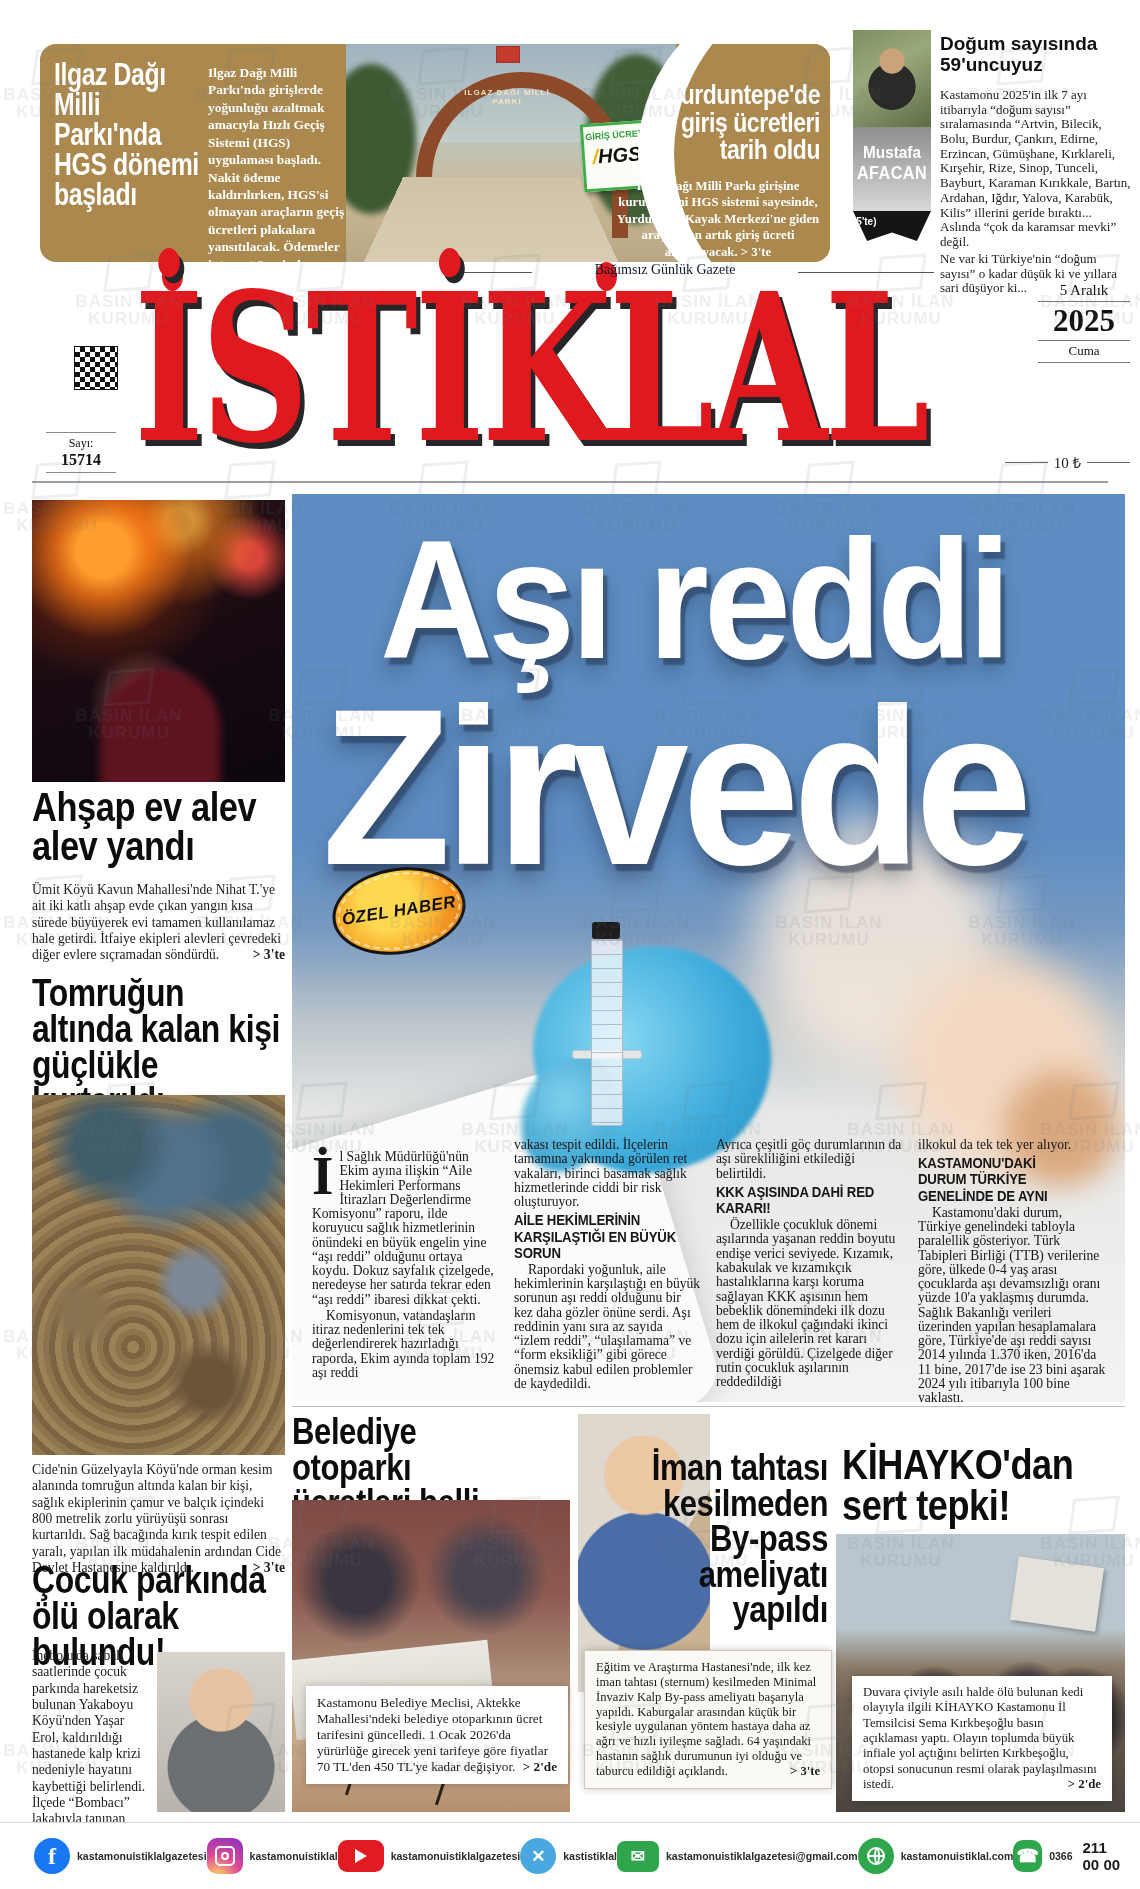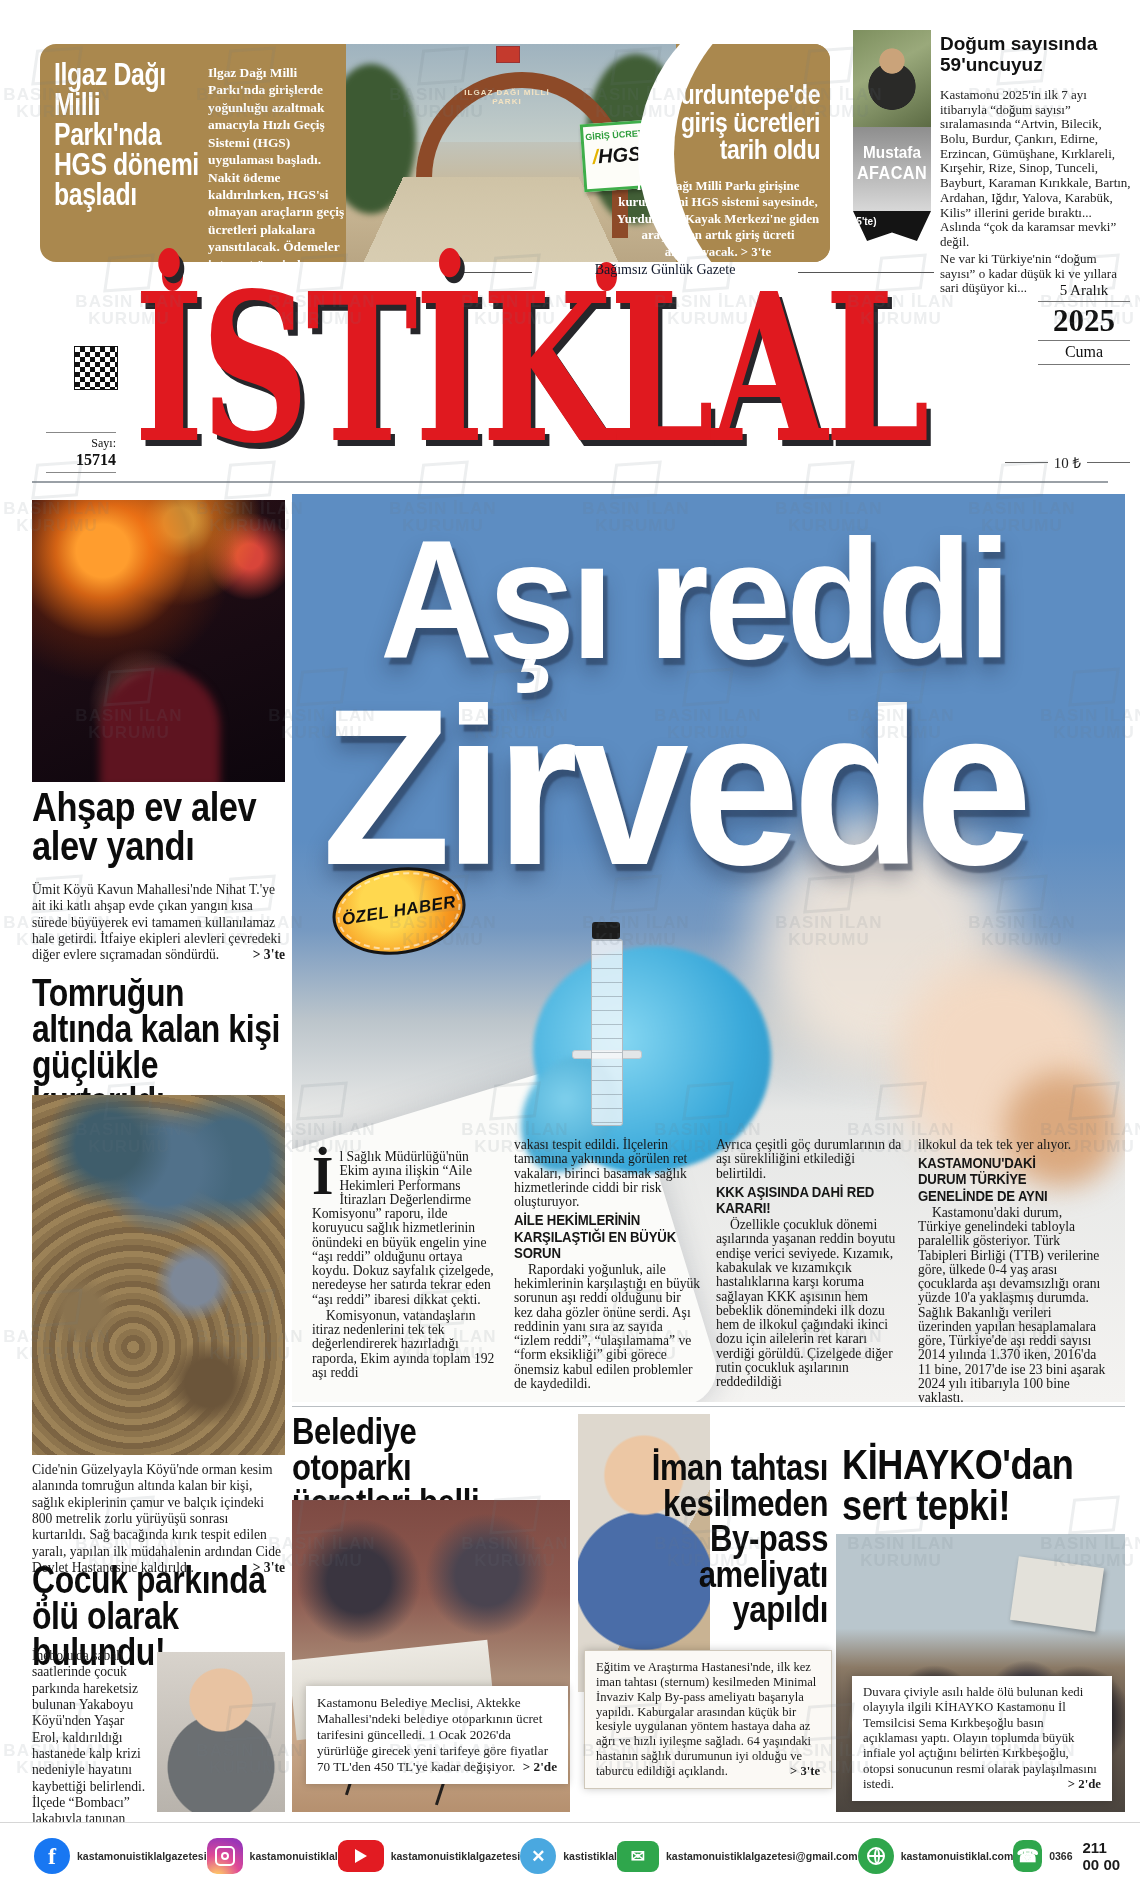--- a/index.html
+++ b/index.html
@@ -58,28 +58,28 @@
   .kicker{left:186px;top:256px;width:392px;text-align:center;font-family:"DejaVu Serif",serif;font-weight:bold;
       font-size:35px;letter-spacing:9px;color:#101010;}
   .kdot{width:21px;height:29px;background:#df1b21;border-radius:50%;}
   .tagline{left:538px;top:262px;width:254px;text-align:center;font-size:14px;color:#0f172a;font-family:"Liberation Serif",serif;}
   .tagline-line{height:1px;background:#555;top:272px;}
   .title{left:134px;top:266px;font-family:"DejaVu Serif",serif;font-weight:bold;font-size:205px;line-height:1;
       color:#e0191f;letter-spacing:-4px;transform:scaleX(.73);transform-origin:left top;white-space:nowrap;
       text-shadow:6px 6px 0 #26262a;z-index:3;}
   .qr{left:74px;top:346px;width:42px;height:42px;border:1px solid #111;
       background:repeating-conic-gradient(#111 0 25%,#fff 0 50%) 0 0/10px 10px;}
-  .issue{left:46px;top:432px;width:70px;text-align:right;font-family:"Liberation Serif",serif;
+  .issue{left:46px;top:432px;width:70px;text-align:center;font-family:"Liberation Serif",serif;
       border-top:1px solid #888;border-bottom:1px solid #888;padding:3px 0;}
   .issue .l1{display:block;font-size:12px;}
   .issue .l2{display:block;font-size:16px;font-weight:bold;}
   .datebox{left:1038px;top:282px;width:92px;text-align:center;font-family:"Liberation Serif",serif;color:#111;}
   .datebox .d1{display:block;font-size:15px;padding-bottom:2px;}
   .datebox .d2{display:block;font-size:31px;font-weight:bold;border-top:1px solid #777;border-bottom:1px solid #777;padding:1px 0;}
-  .datebox .d3{display:block;font-size:16px;padding-top:2px;border-bottom:1px solid #777;padding-bottom:3px;}
+  .datebox .d3{display:block;font-size:13px;padding-top:2px;border-bottom:1px solid #777;padding-bottom:3px;}
   .price{left:1005px;top:452px;width:125px;display:flex;align-items:center;gap:6px;font-family:"Liberation Serif",serif;font-size:15px;color:#222;}
   .price .dash{flex:1;height:1px;background:#666;}
   .mast-rule{left:32px;top:481px;width:1076px;height:2px;background:#9aa0a6;}
 
   
   .lead{left:292px;top:494px;width:833px;height:908px;overflow:hidden;
       background:linear-gradient(180deg,#5d8dc2 0,#5d8dc2 38%,#7699c1 48%,#bcc5cb 58%,#e6e7e6 68%,#f4f3f1 100%);}
   .lead-h{color:#fff;white-space:nowrap;line-height:1;
       text-shadow:5px 7px 2px rgba(25,35,60,.42),0 14px 22px rgba(25,35,60,.35);}
   .lead-h1{left:88px;top:22px;font-size:168px;letter-spacing:-5px;transform:scaleX(.93);}

